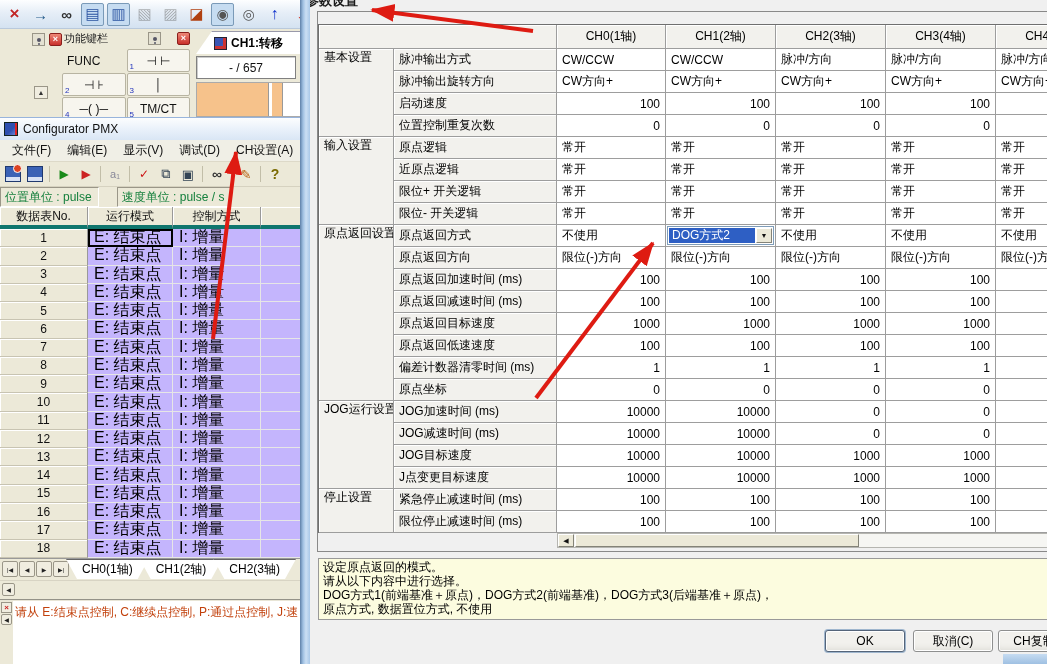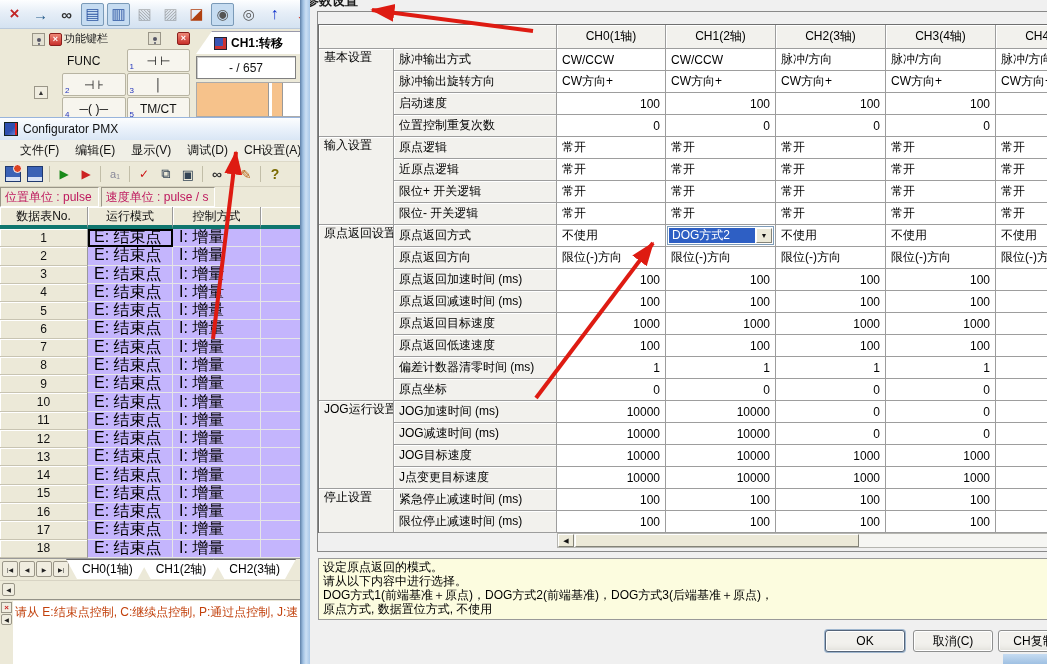--- a/index.html
+++ b/index.html
@@ -40,37 +40,37 @@
 .addrbox{position:absolute;left:196px;top:27px;width:100px;height:23px;background:#fff;border:1px solid #808080;box-shadow:inset 1px 1px 0 #ccc;display:flex;align-items:center;justify-content:center;font-size:12px;color:#111}
 .edbg{position:absolute;left:196px;top:53px;width:106px;height:35px;background:#fff;border:1px solid #aaa}
 .cellA{position:absolute;left:197px;top:54px;width:72px;height:33px;background:#F6C28B;border-right:1px solid #999}
 .cellB{position:absolute;left:272px;top:54px;width:11px;height:33px;background:#F6C28B;border-right:1px solid #999}
 .upbtn{position:absolute;left:34px;top:57px;width:14px;height:13px;background:#F0EDE0;border:1px solid #9a9688;font-size:7px;display:flex;align-items:center;justify-content:center;color:#333}
 
 
 .pmx{position:absolute;left:0;top:117px;width:302px;height:547px;background:#ECE9D8;border-top:1px solid #98B4DC}
 .pmxtitle{height:22px;background:linear-gradient(#FCFDFE,#E8F0FA 55%,#D9E6F5);display:flex;align-items:center;gap:5px;padding-left:4px;font-size:12px;font-weight:normal;color:#111}
 .pmxicon{width:14px;height:14px;background:linear-gradient(135deg,#2E4FB0 55%,#7A8EDC);border:1px solid #122;box-shadow:inset -4px 2px 0 -2px #D22}
-.pmxmenu{height:22px;background:#F0EFE6;border-bottom:1px solid #DDD9C8;display:flex;align-items:flex-start;padding-left:12px;font-size:12px;color:#111;white-space:nowrap}
+.pmxmenu{height:22px;background:#F0EFE6;border-bottom:1px solid #DDD9C8;display:flex;align-items:flex-start;padding-left:4px;font-size:12px;color:#111;white-space:nowrap}
 .mitem{padding:2px 8px}
 .pmxtb{height:25px;background:#ECE9D8;border-bottom:1px solid #D6D2C0;display:flex;align-items:center;gap:2px;padding-left:3px}
 .pmi{width:20px;height:20px;display:flex;align-items:center;justify-content:center;font-size:12px;position:relative;flex:0 0 auto}
 .tsep{width:1px;height:16px;background:#C2BEA8;margin:0 2px;flex:0 0 auto}
 [data-icon="save-monitor-icon"],[data-icon="save-icon"]{color:#fff}
 [data-icon="save-monitor-icon"]::before,[data-icon="save-icon"]::before{content:"";width:14px;height:14px;background:#3B62B5;border:1px solid #20396E;box-shadow:inset 0 -4px 0 #D8E2F4}
 [data-icon="save-monitor-icon"]::after{content:"";position:absolute;right:1px;top:0;width:7px;height:7px;border-radius:50%;background:#D42;border:1px solid #fff}
 [data-icon="download-doc-icon"]{color:#1A8A1A;font-weight:bold}
 [data-icon="upload-doc-icon"]{color:#C22;font-weight:bold}
 [data-icon="step-number-icon"]{color:#889;font-size:11px}
 [data-icon="verify-icon"]{color:#C11;font-weight:bold}
 [data-icon="copy-icon"],[data-icon="paste-icon"]{color:#345;font-size:13px}
 [data-icon="find2-icon"]{color:#333;font-weight:bold;font-size:14px}
 [data-icon="comment-edit-icon"]{color:#B86010;font-size:13px}
 [data-icon="help-icon"]{color:#7A6A00;font-weight:bold;font-size:14px}
-.unitbar{height:20px;background:#ECE9D8;display:flex;gap:2px;font-size:12px;color:#be185d}
+.unitbar{height:20px;background:#ECE9D8;display:flex;gap:18px;font-size:12px;color:#15803d}
 .unitbox{border:1px solid;border-color:#9a9688 #fff #fff #9a9688;padding:1px 6px 0 4px;white-space:nowrap}
 
 .ltable{position:absolute;left:0;top:89px;width:302px;height:351px;background:#fff;display:grid;grid-template-columns:88px 85px 88px 41px;grid-template-rows:22px repeat(18,18.28px);overflow:hidden}
 .lh{background:#ECE9D8;border-right:1px solid #999;border-bottom:4px solid #0f766e;box-shadow:inset 1px 1px 0 #fff;display:flex;align-items:center;justify-content:center;font-size:12px;color:#111}
 .ln{background:#ECE9D8;border-right:1px solid #999;border-bottom:1px solid #C8C4B2;box-shadow:inset 1px 1px 0 #fff;display:flex;align-items:center;justify-content:center;font-size:12px;color:#111}
 .ld{background:#c4b5fd;border-right:1px solid #E6E6E6;border-bottom:1px solid #E6E6E6;display:flex;align-items:center;padding-left:6px;font-size:16px;color:#000;white-space:nowrap;overflow:hidden}
 .ld.sel{outline:2px solid #000;outline-offset:-2px}
 
 .tabsrow{position:absolute;left:0;top:440px;width:302px;height:22px;background:#ECE9D8;display:flex;align-items:flex-start;gap:0;border-top:1px solid #999}
 .tnav{display:flex;gap:1px;padding:2px 2px 0 2px}

